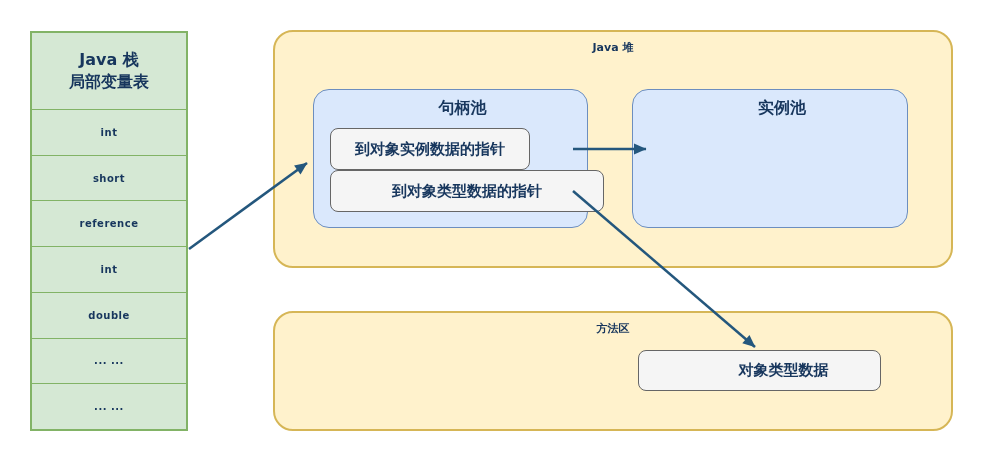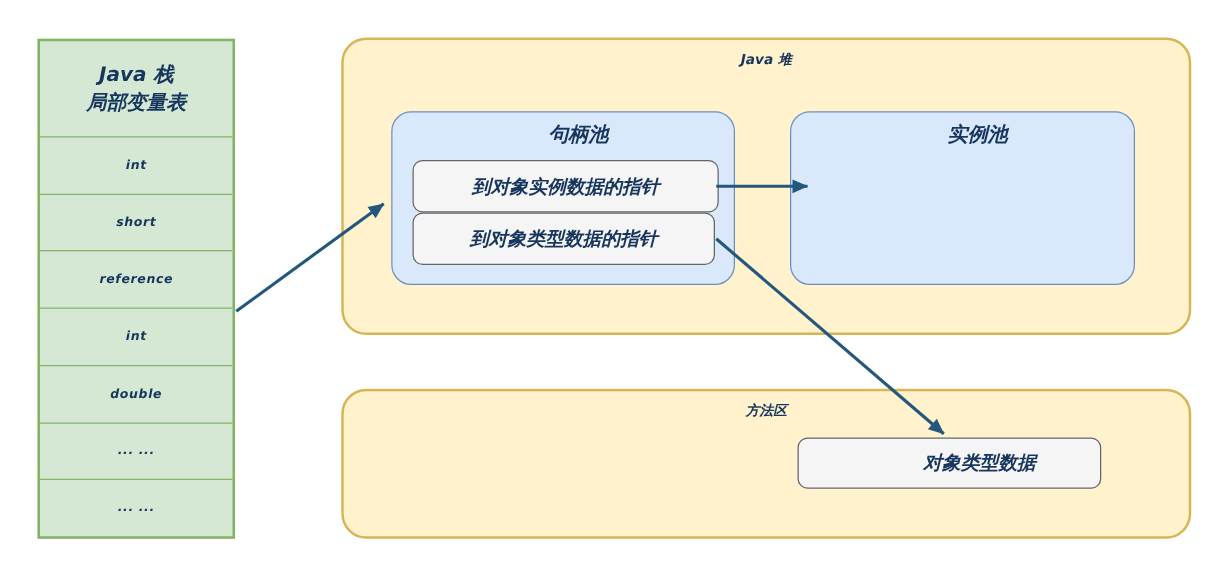--- a/index.html
+++ b/index.html
@@ -4,21 +4,20 @@
 <style>
   html, body { margin: 0; padding: 0; background: #ffffff; }
   #canvas {
     position: relative;
     width: 981px;
     height: 461px;
     background: #ffffff;
     font-family: "DejaVu Sans", sans-serif;
     color: var(--text, #17365d);
     overflow: hidden;
-    font-style: italic;
   }
   * { box-sizing: border-box; }
 
   
   .stack {
     position: absolute;
     left: 30px; top: 31px;
     width: 158px; height: 400px;
     background: var(--green-fill, #d5e8d4);
     border: 2px solid var(--green-stroke, #82b366);
@@ -88,22 +87,22 @@
     position: absolute;
     background: var(--gray-fill, #f5f5f5);
     border: 1.5px solid var(--gray-stroke, #666666);
     border-radius: 8px;
     display: flex;
     align-items: center;
     justify-content: center;
     font-size: 15px;
     font-weight: bold;
   }
-  #node-instance-ptr { left: 330px; top: 128px; width: 245px; height: 42px; }
-  #node-type-ptr     { left: 330px; top: 170px; width: 242px; height: 42px; }
+  #node-instance-ptr { left: 330px; top: 128px; width: 200px; height: 42px; }
+  #node-type-ptr     { left: 330px; top: 170px; width: 274px; height: 42px; }
   #node-instance-dat { left: 650px; top: 128px; width: 242px; height: 42px; }
   #node-type-dat     { left: 638px; top: 350px; width: 243px; height: 41px; padding-left: 48px; }
 
   
   #arrows {
     position: absolute;
     left: 0; top: 0;
     width: 981px; height: 461px;
     pointer-events: none;
   }

